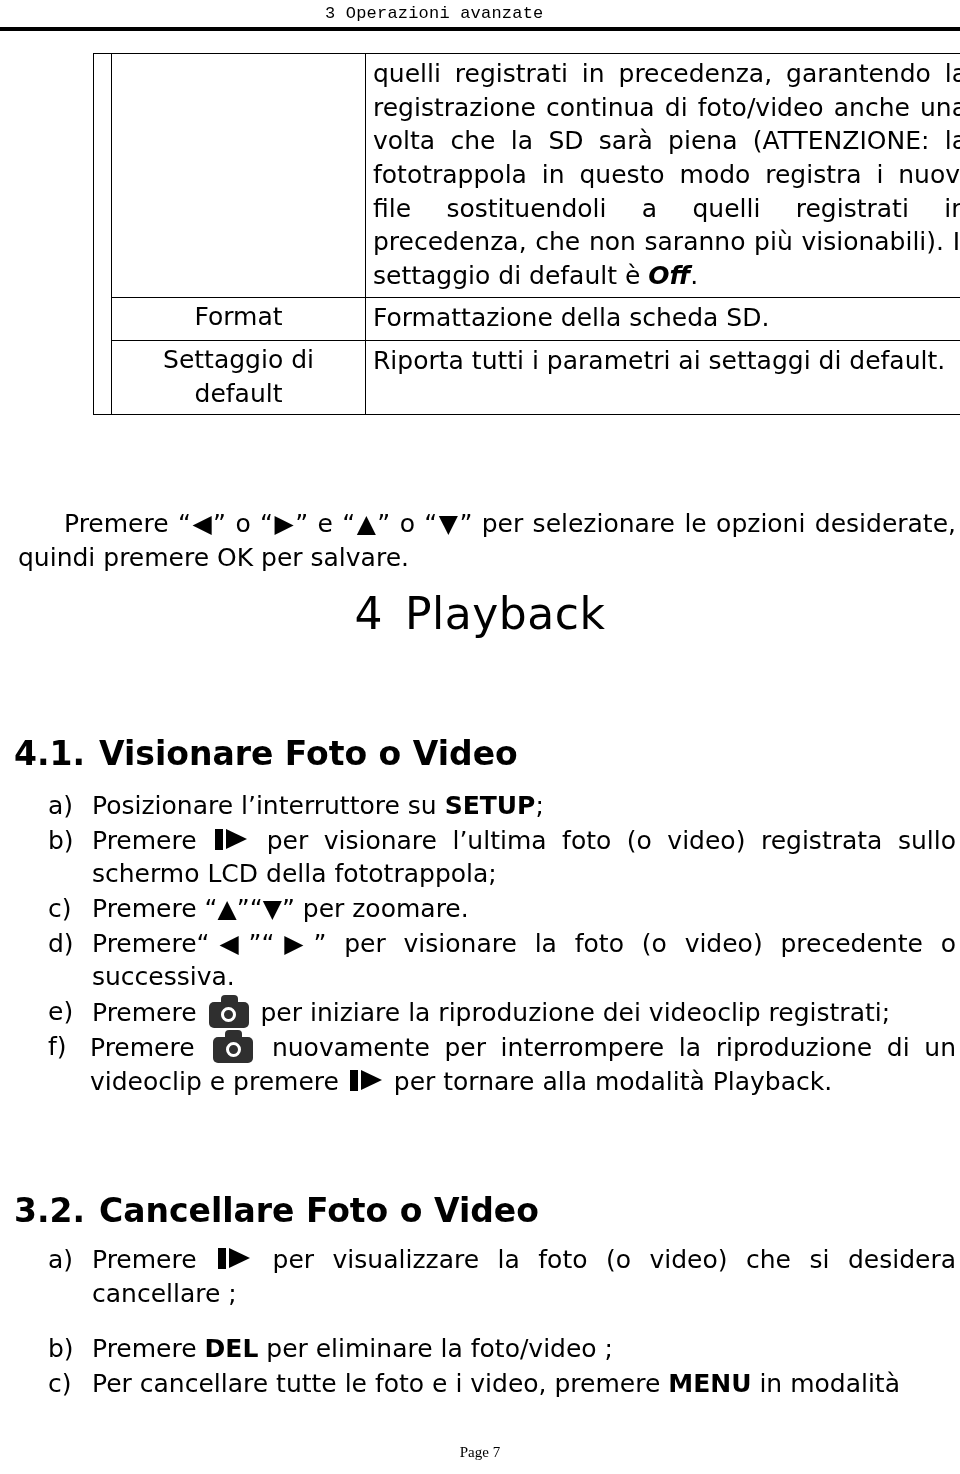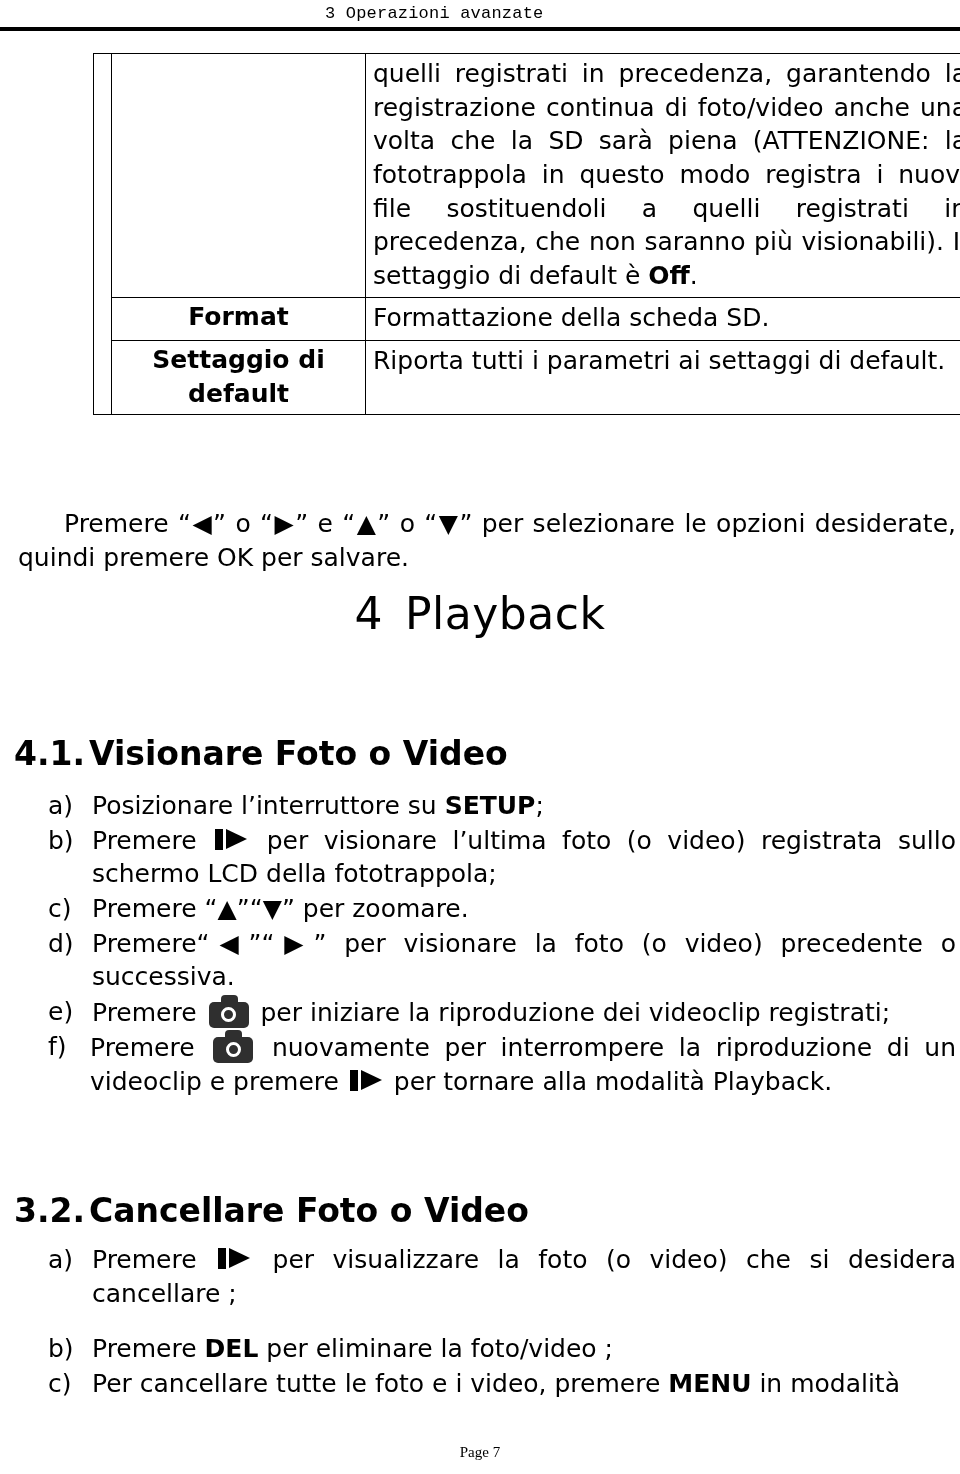--- a/index.html
+++ b/index.html
@@ -58,35 +58,35 @@
     padding: 0;
     vertical-align: top;
   }
   .settings-table td.col-spacer {
     width: 17px;
     border-right: 1px solid #000;
   }
   .settings-table td.col-label {
     width: 245px;
     text-align: center;
-    font-weight: bold;
+    font-weight: normal;
     font-size: 25px;
     line-height: 1.34;
     padding: 2px 4px 4px 4px;
   }
   .settings-table td.col-desc {
     width: 594px;
     font-size: 25px;
     line-height: 1.345;
     text-align: justify;
     text-align-last: left;
     padding: 3px 6px 5px 7px;
     hyphens: none;
   }
-  .settings-table td.col-desc b { font-weight: bold; }
+  .settings-table td.col-desc b { font-weight: bold; font-style: italic; }
   .row-desc-tall .col-desc { padding-bottom: 2px; }
 
   
   .para {
     position: absolute;
     font-size: 25px;
     line-height: 1.36;
     text-align: justify;
     text-align-last: left;
   }
@@ -111,21 +111,21 @@
   #chapter-heading .num { margin-right: 22px; }
 
   
   .section-heading {
     position: absolute;
     left: 14px;
     font-size: 33px;
     font-weight: bold;
     white-space: nowrap;
   }
-  .section-heading .sec-num { margin-right: 4px; }
+  .section-heading .sec-num { margin-right: 14px; }
   #sec-41 { top: 734px; }
   #sec-42 { top: 1191px; }
 
   
   .steps {
     position: absolute;
     font-size: 25px;
     line-height: 1.345;
   }
   #steps-41 { left: 48px; top: 789px; width: 908px; }

